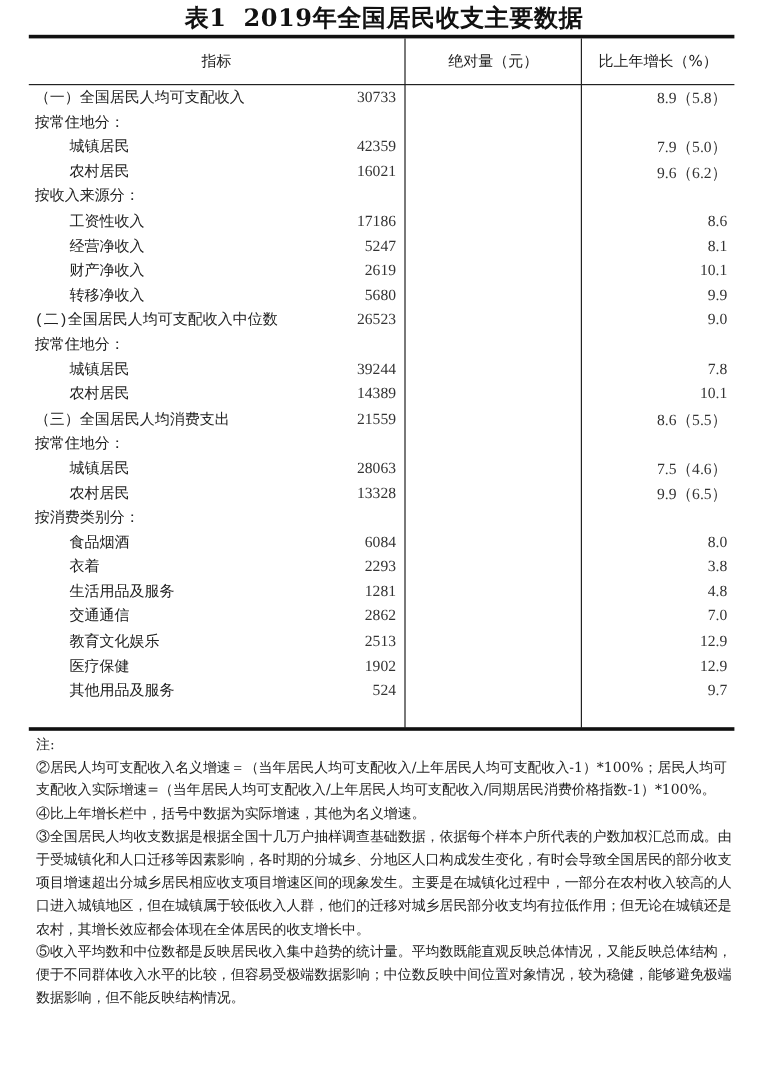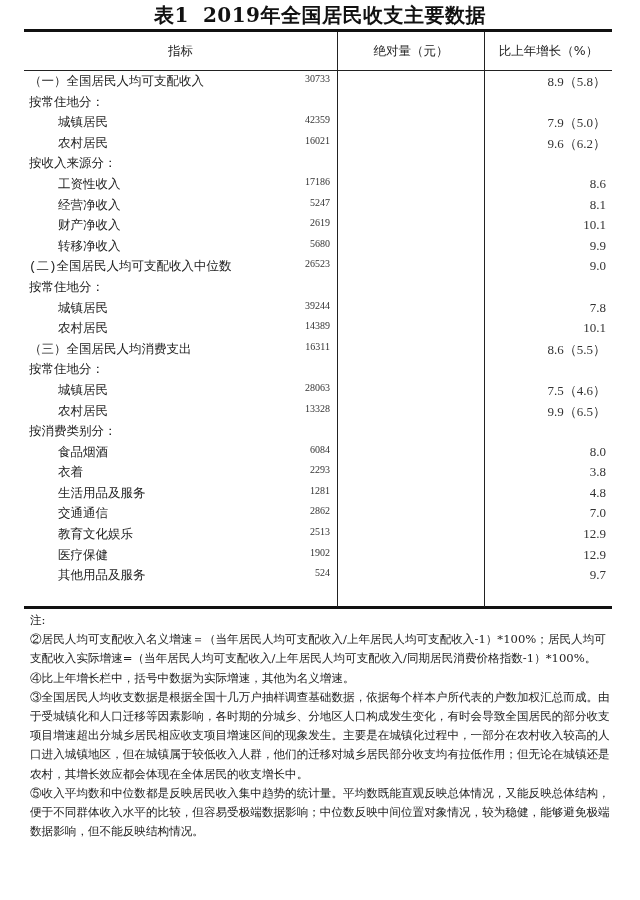--- a/index.html
+++ b/index.html
@@ -26,21 +26,21 @@
   .head.h2 { left: 461px; width: 127px; }
   .rows { position: absolute; left: 0; top: 42px; width: 588px; }
   .row { position: relative; height: 20.6px; font-size: 12.5px; }
   .row .lbl {
     position: absolute; left: 5px; top: 2px; white-space: nowrap;
     font-family: Liberation Mono, monospace; color: #222;
   }
   .row.ind .lbl { left: 34px; }
   .row .val {
     position: absolute; right: 282px; top: 2px; text-align: right;
-    font-family: "Liberation Serif", "DejaVu Serif", serif; font-size: 10px; color: #333;
+    font-family: "Liberation Serif", "DejaVu Serif", serif; font-size: 13px; color: #333;
   }
   .row .gr {
     position: absolute; right: 6px; top: 2px; text-align: right; white-space: nowrap;
     font-family: "Liberation Serif", "DejaVu Serif", serif; font-size: 13px; color: #333; padding-left: 16px;
   }
   .notes {
     position: absolute; left: 30px; top: 611px; width: 585px;
     font-family: "DejaVu Serif", "Liberation Serif", serif; font-size: 11.6px; line-height: 19.2px; color: #222;
   }
   .notes p { margin: 0; }
@@ -124,21 +124,21 @@
         <span class="val">39244</span>
         <span class="gr">7.8</span>
       </div>
     <div class="row ind">
         <span class="lbl">农村居民</span>
         <span class="val">14389</span>
         <span class="gr">10.1</span>
       </div>
     <div class="row">
         <span class="lbl">（三）全国居民人均消费支出</span>
-        <span class="val">16311</span>
+        <span class="val">21559</span>
         <span class="gr">8.6（5.5）</span>
       </div>
     <div class="row">
         <span class="lbl">按常住地分：</span>
         <span class="val"></span>
         <span class="gr"></span>
       </div>
     <div class="row ind">
         <span class="lbl">城镇居民</span>
         <span class="val">28063</span>

